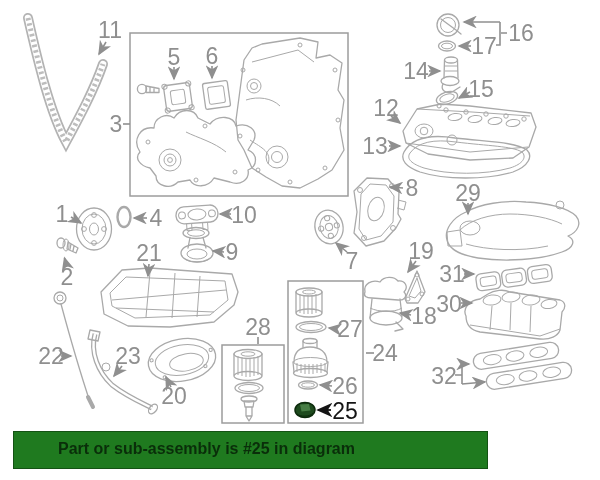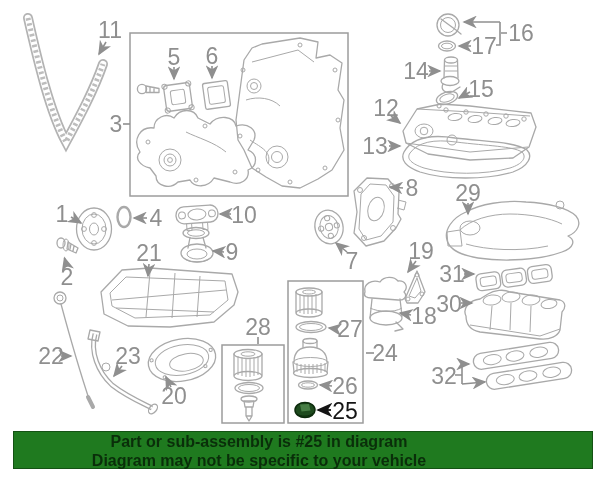--- a/index.html
+++ b/index.html
@@ -8,24 +8,24 @@
   svg{position:absolute;left:0;top:0;}
   .ln{fill:none;stroke:var(--line,#a9a9a9);stroke-width:1.3;stroke-linejoin:round;stroke-linecap:round;}
   .fn{fill:none;stroke:var(--line,#a9a9a9);stroke-width:1;stroke-linejoin:round;}
   .boxln{fill:none;stroke:var(--box-border,#9c9c9c);stroke-width:1.5;}
   .lbl{fill:var(--label,#8f8f8f);font-family:"Liberation Sans",sans-serif;font-size:23px;
        text-anchor:middle;}
   .lblB{fill:#141414;font-family:"Liberation Sans",sans-serif;font-size:23px;text-anchor:middle;}
   .ldr{fill:none;stroke:var(--label,#8f8f8f);stroke-width:1.6;}
   .ldrplain{fill:none;stroke:var(--label,#8f8f8f);stroke-width:1.6;}
   .ldrB{fill:none;stroke:#141414;stroke-width:1.8;}
-  .banner{position:absolute;left:13px;top:431px;width:580px;height:38px;box-sizing:border-box;
+  .banner{position:absolute;left:13px;top:431px;width:475px;height:38px;box-sizing:border-box;
           background:var(--banner-bg,#1f7a1f);border:1px solid #145214;
           color:var(--banner-text,#0a2e0a);text-align:center;padding-right:88px;
-          font-size:16px;line-height:18.5px;padding-top:1px;font-weight:bold;}
+          font-size:16px;line-height:18.5px;padding-top:8px;font-weight:bold;}
 </style>
 </head>
 <body>
 
 <div id="stage">
 <svg width="600" height="480" viewBox="0 0 600 480">
   <defs>
     <marker id="arrG" markerWidth="9" markerHeight="8" refX="8" refY="4" orient="auto">
       <path d="M0,0 L9,4 L0,8 L2.6,4 Z" fill="#8f8f8f"></path>
     </marker>
@@ -466,15 +466,14 @@
   <g>
     <text class="lbl" x="444" y="384">32</text>
     <path class="ldrplain" d="M455,375 L462,375 M462,364 L462,384"></path>
     <path class="ldr" d="M462,364 L469,364" marker-end="url(#arrG)"></path>
     <path class="ldr" d="M462,384 L485,382" marker-end="url(#arrG)"></path>
   </g>
 </svg>
 
 <div class="banner">
   <div>Part or sub-assembly is #25 in diagram</div>
-  <div>Diagram may not be specific to your vehicle</div>
 </div>
 </div>
 
 </body></html>

